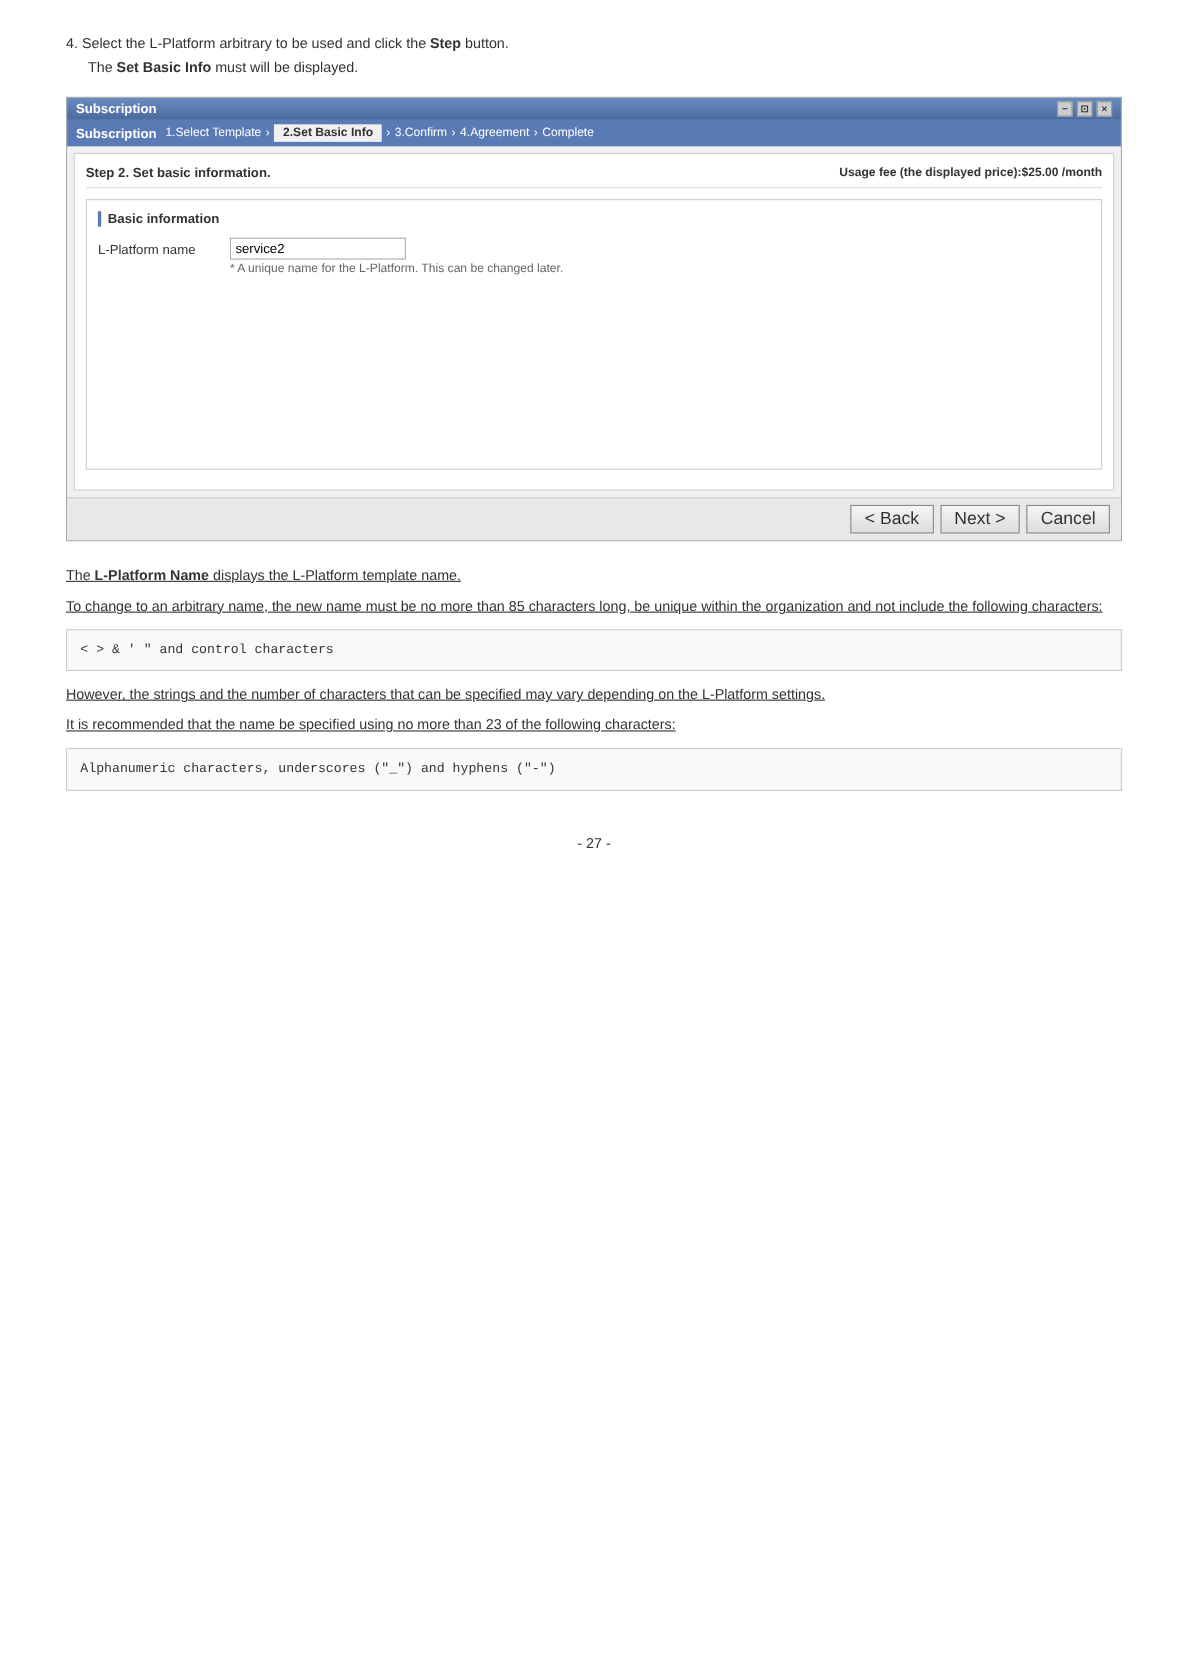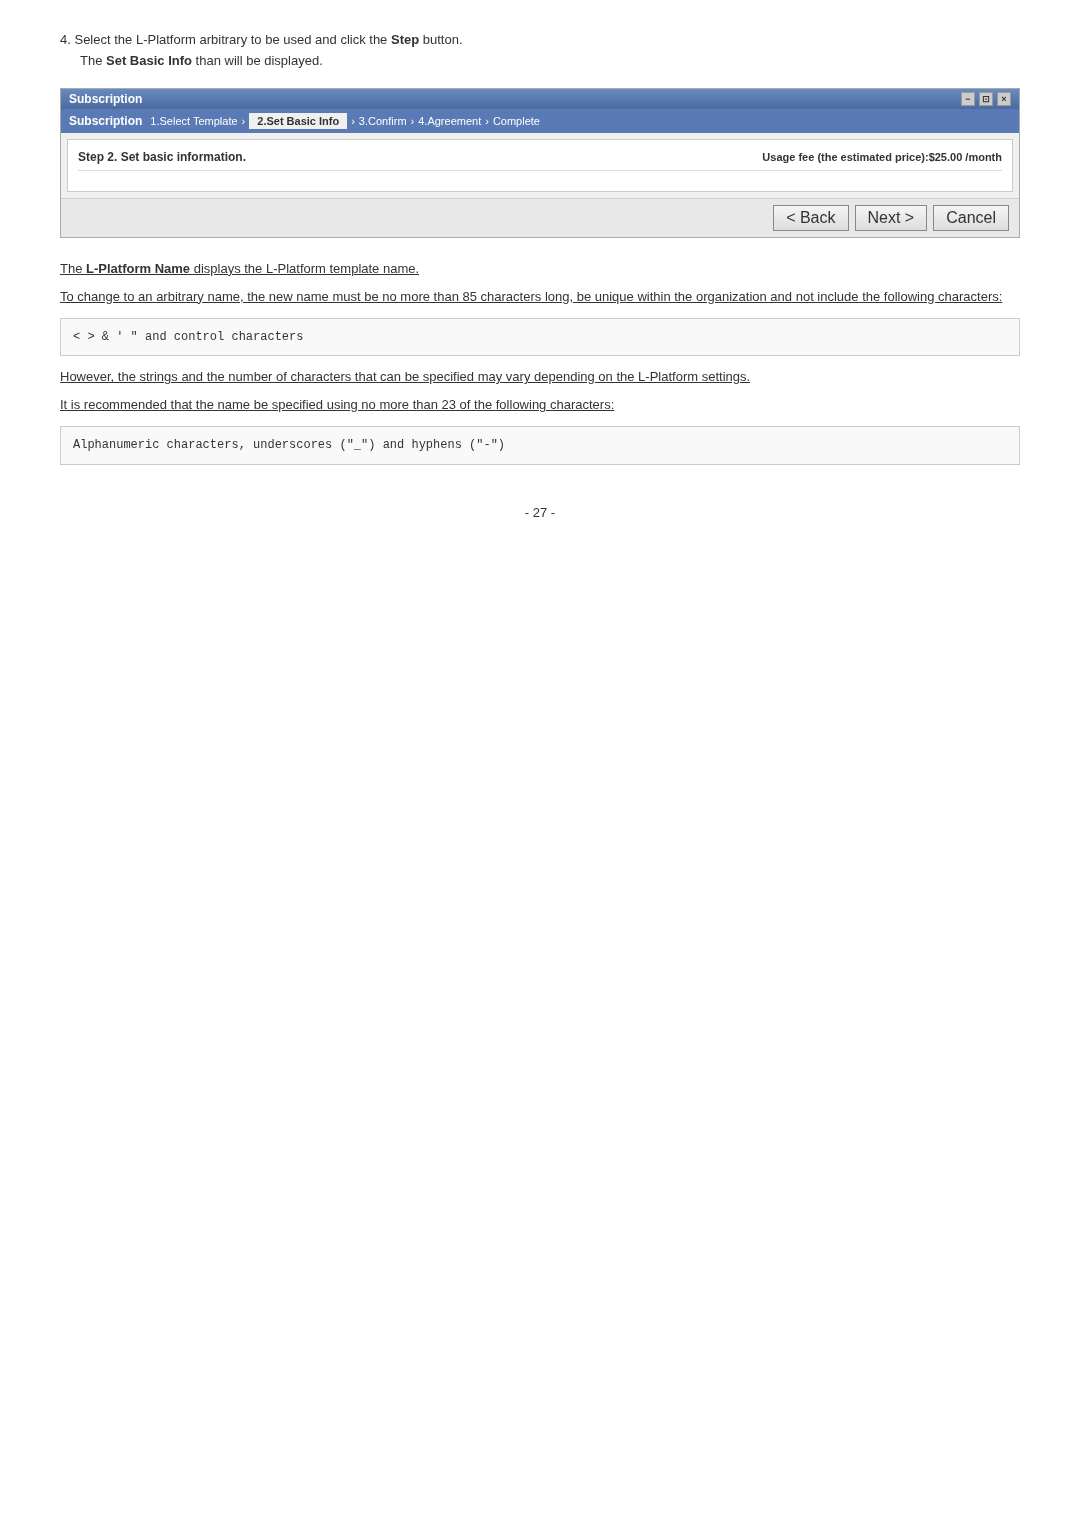--- a/index.html
+++ b/index.html
@@ -227,21 +227,21 @@
   </style>
 </head>
 <body>
 
 <div class="step-intro">
   <p>
     <span>4.</span>
     <span>Select the L-Platform arbitrary to be used and click the </span><strong>Step</strong><span> button.</span>
   </p>
   <p style="margin-left: 20px;">
-    <span>The </span><strong>Set Basic Info</strong><span> than will be displayed.</span>
+    <span>The </span><strong>Set Basic Info</strong><span> must will be displayed.</span>
   </p>
 </div>
 
 <div class="subscription-window">
 
   <div class="window-titlebar">
     <span>Subscription</span>
     <div class="window-controls">
       <div class="window-ctrl-btn">−</div>
       <div class="window-ctrl-btn">⊡</div>
@@ -270,24 +270,37 @@
     <div class="step-item">
       <span>Complete</span>
     </div>
   </div>
 
   <div class="window-content">
 
     <div class="page-header">
       <span class="page-title">Step 2. Set basic information.</span>
       <div class="usage-fee">
-        <span>Usage fee (the estimated price):$</span><span>25.00 /month</span>
+        <span>Usage fee (the displayed price):$</span><span>25.00 /month</span>
       </div>
     </div>
 
+    <div class="section-box">
+      <div class="section-title">Basic information</div>
+
+      <div class="form-row">
+        <div class="form-label">L-Platform name</div>
+        <div class="form-field">
+          <input class="form-input" type="text" value="service2" style="">
+          <span class="form-hint">* A unique name for the L-Platform. This can be changed later.</span>
+        </div>
+      </div>
+
+      <div class="content-spacer"></div>
+    </div>
 
   </div>
 
   <div class="window-footer">
     <button class="btn">&lt; Back</button>
     <button class="btn">Next &gt;</button>
     <button class="btn">Cancel</button>
   </div>
 
 </div>

